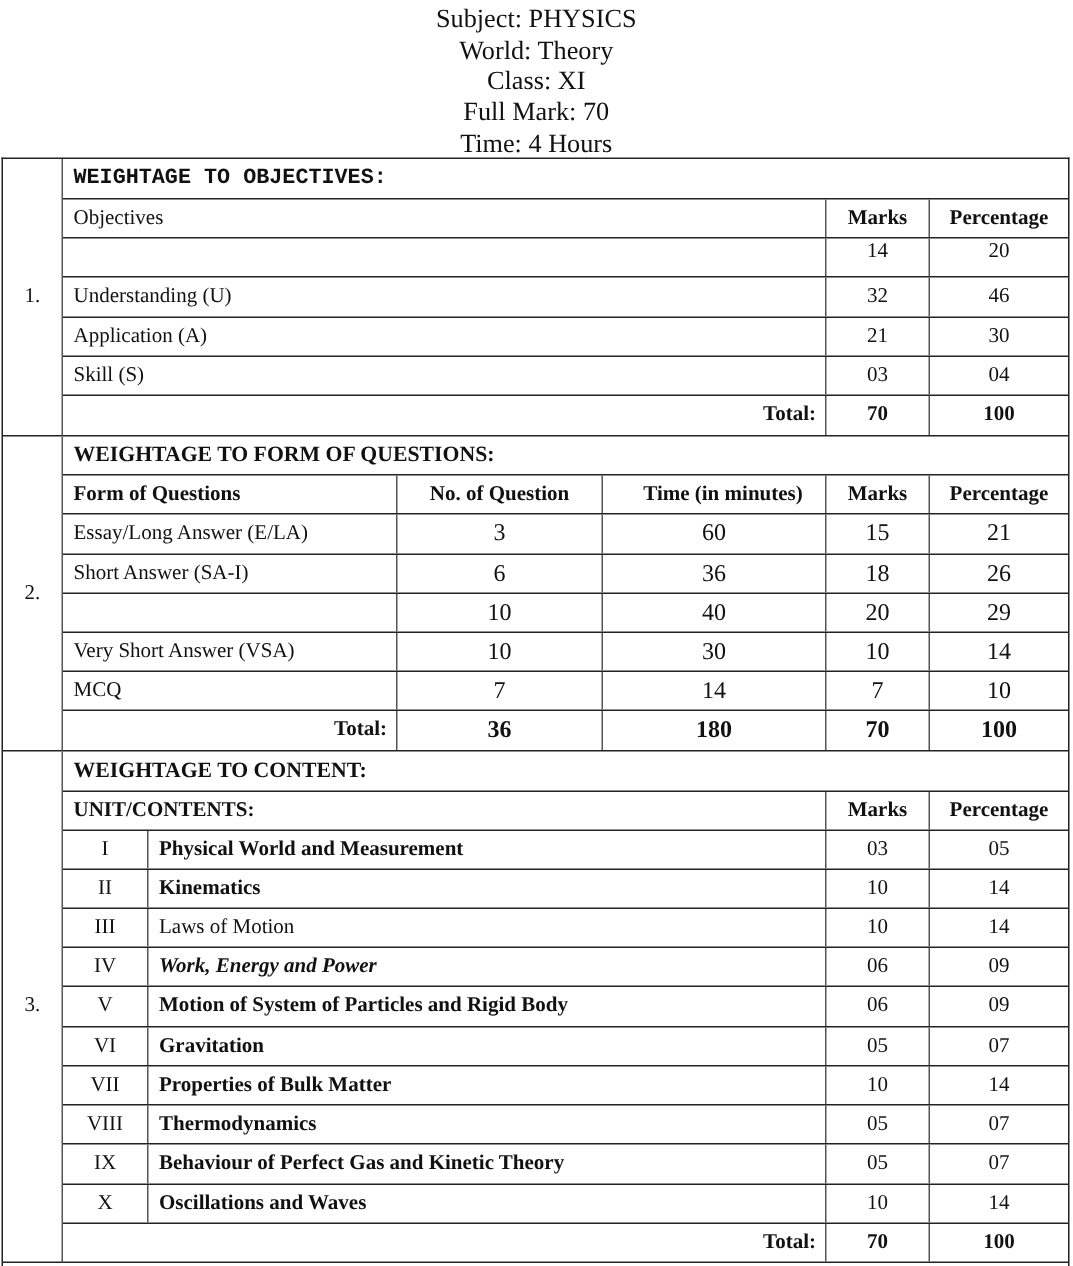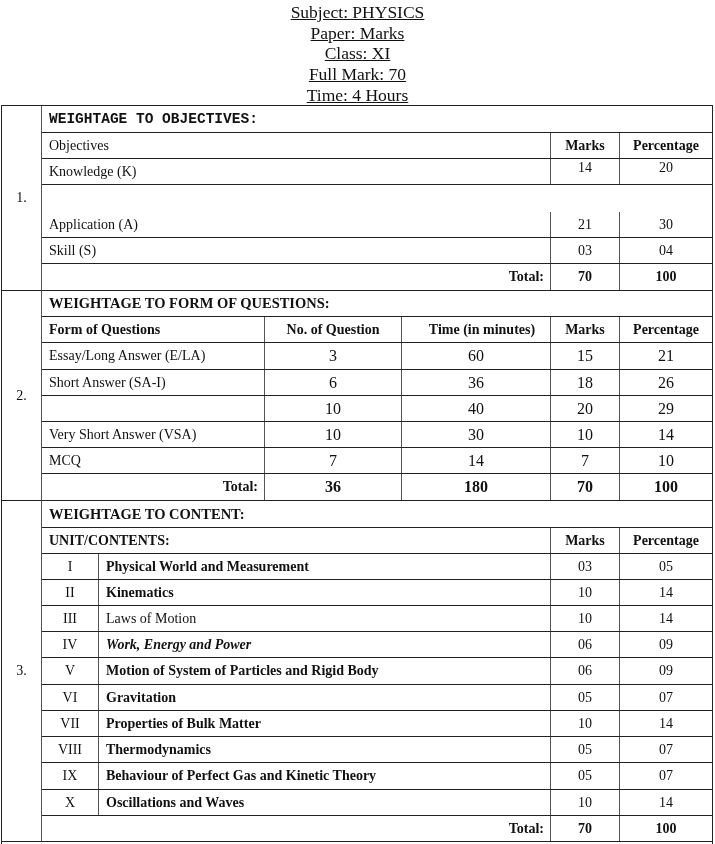--- a/index.html
+++ b/index.html
@@ -1,56 +1,60 @@
 <!DOCTYPE html>
 <html><head>
 <meta charset="utf-8">
 <style>
   html, body { margin:0; padding:0; background:#ffffff; }
   body { width:715px; height:844px; position:relative; overflow:hidden;
          font-family:"Liberation Serif", "DejaVu Serif", serif; color:#111; }
-  .hdr { position:absolute; left:0; width:715px; text-align:center; font-size:17.5px; line-height:20px;text-decoration:underline; }
+  .hdr { position:absolute; left:0; width:715px; text-align:center; font-size:17.5px; line-height:20px; }
   .tbl { position:absolute; left:1px; top:105px; width:712px; border:1.5px solid #222; border-bottom:none; box-sizing:border-box; }
   .numcol { position:absolute; left:0; width:40px; display:flex; align-items:center; justify-content:center;
             font-size:14px; border-bottom:1.5px solid #222; border-right:1.5px solid #555; box-sizing:border-box; }
   .row { position:absolute; left:40px; right:0; box-sizing:border-box; border-bottom:1.2px solid #222; }
   .cell { position:absolute; top:0; bottom:0; display:flex; align-items:center; box-sizing:border-box; font-size:14px; }
   .cell.c { justify-content:center; }
   .cell.r { justify-content:flex-end; padding-right:6px; }
   .cell.l { padding-left:7px; }
   .vl { border-left:1.2px solid #555; }
   .b { font-weight:bold; }
   .big { font-size:16px; }
   .title { font-weight:bold; font-size:14.5px; }
 </style>
 </head>
 <body>
 
 <div class="hdr" style="top:2px">Subject: PHYSICS</div>
-<div class="hdr" style="top:23px">Paper: Marks</div>
+<div class="hdr" style="top:23px">World: Theory</div>
 <div class="hdr" style="top:43px">Class: XI</div>
 <div class="hdr" style="top:64px">Full Mark: 70</div>
 <div class="hdr" style="top:85px">Time: 4 Hours</div>
 
 <div class="tbl" style="height:739px;">
 
   <div class="numcol" style="top:0;height:185px;">1.</div>
 
   <div class="row" style="top:0;height:27px;font-family:Liberation Mono, monospace;">
     <div class="cell l title" style="left:0;right:0;">WEIGHTAGE TO OBJECTIVES:</div>
   </div>
   <div class="row" style="top:27px;height:26px;">
     <div class="cell l" style="left:0;width:508px;">Objectives</div>
     <div class="cell c b vl" style="left:508px;width:69px;top:0;">Marks</div>
     <div class="cell c b vl" style="left:577px;right:0;">Percentage</div>
   </div>
   <div class="row" style="top:53px;height:26px;">
-    <div class="cell l" style="left:0;width:508px;">Knowledge (K)</div>
     <div class="cell c vl" style="left:508px;width:69px;align-items:flex-start;padding-top:1px;">14</div>
     <div class="cell c vl" style="left:577px;right:0;align-items:flex-start;padding-top:1px;">20</div>
+  </div>
+  <div class="row" style="top:79px;height:27px;">
+    <div class="cell l" style="left:0;width:508px;">Understanding (U)</div>
+    <div class="cell c vl" style="left:508px;width:69px;">32</div>
+    <div class="cell c vl" style="left:577px;right:0;">46</div>
   </div>
   <div class="row" style="top:106px;height:26px;">
     <div class="cell l" style="left:0;width:508px;">Application (A)</div>
     <div class="cell c vl" style="left:508px;width:69px;">21</div>
     <div class="cell c vl" style="left:577px;right:0;">30</div>
   </div>
   <div class="row" style="top:132px;height:26px;">
     <div class="cell l" style="left:0;width:508px;">Skill (S)</div>
     <div class="cell c vl" style="left:508px;width:69px;">03</div>
     <div class="cell c vl" style="left:577px;right:0;">04</div>

